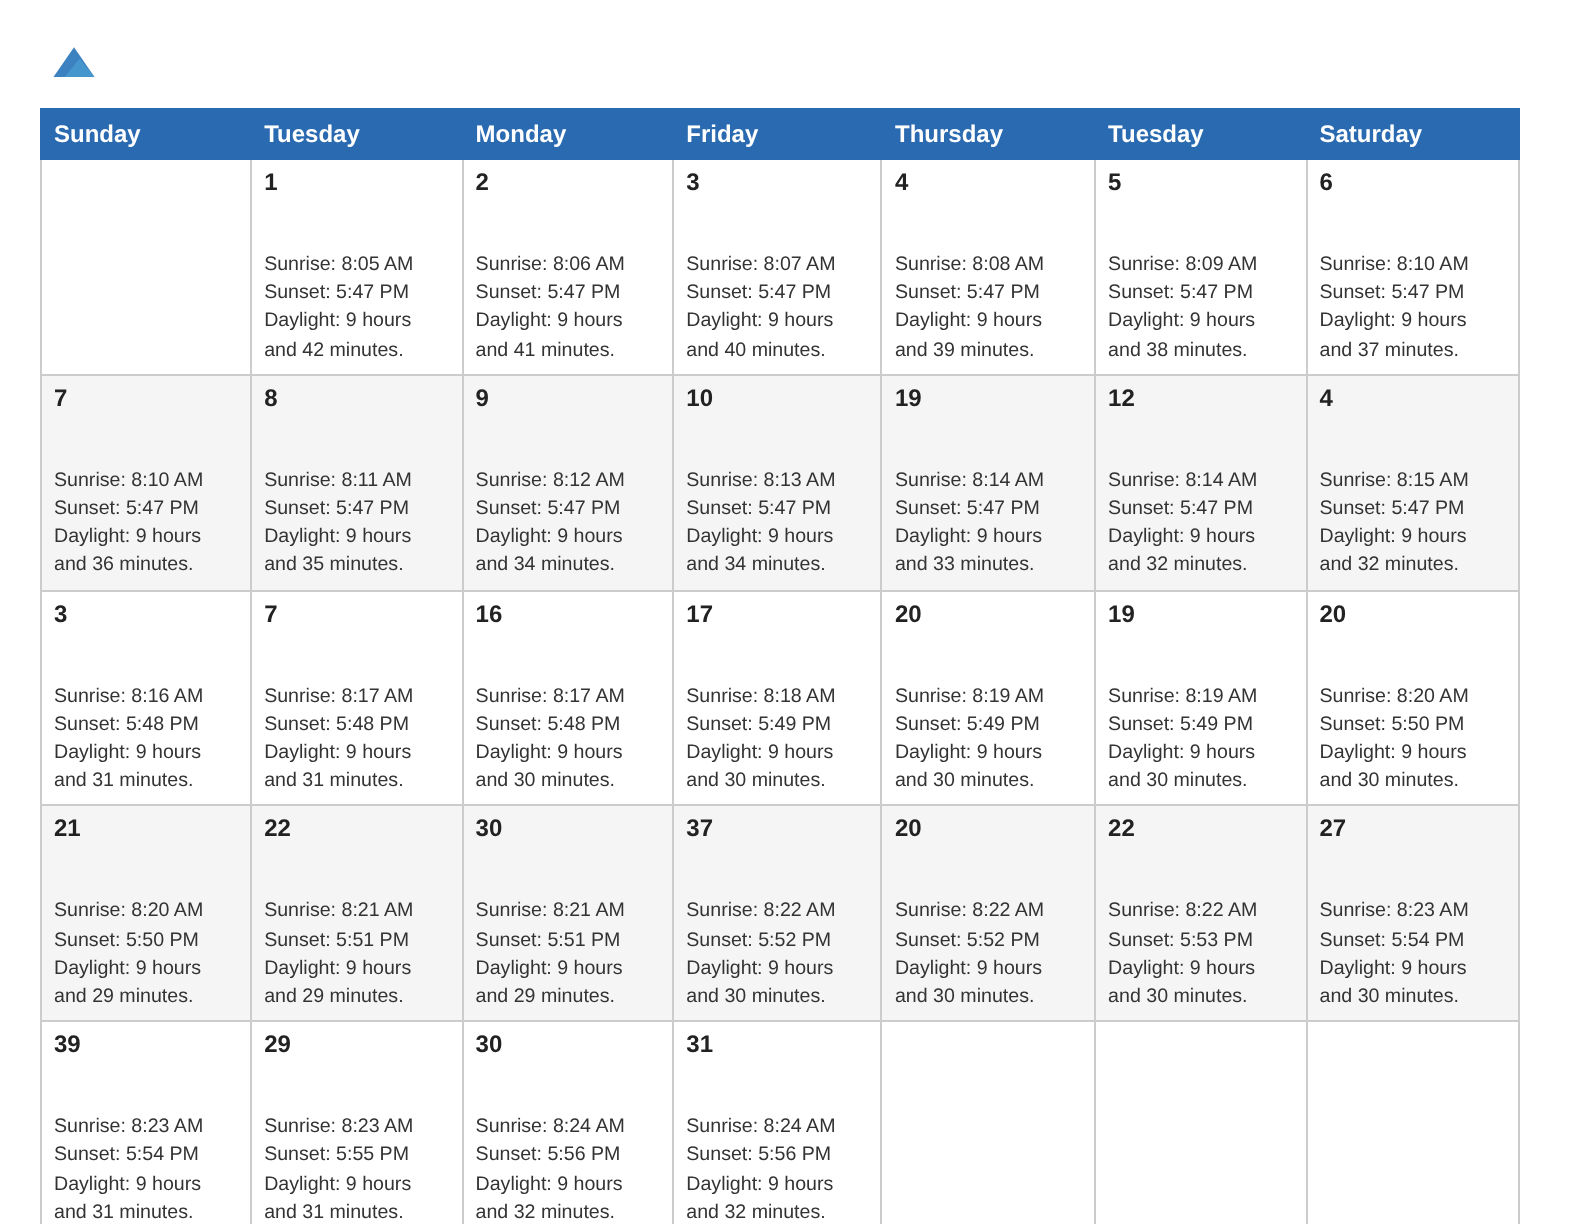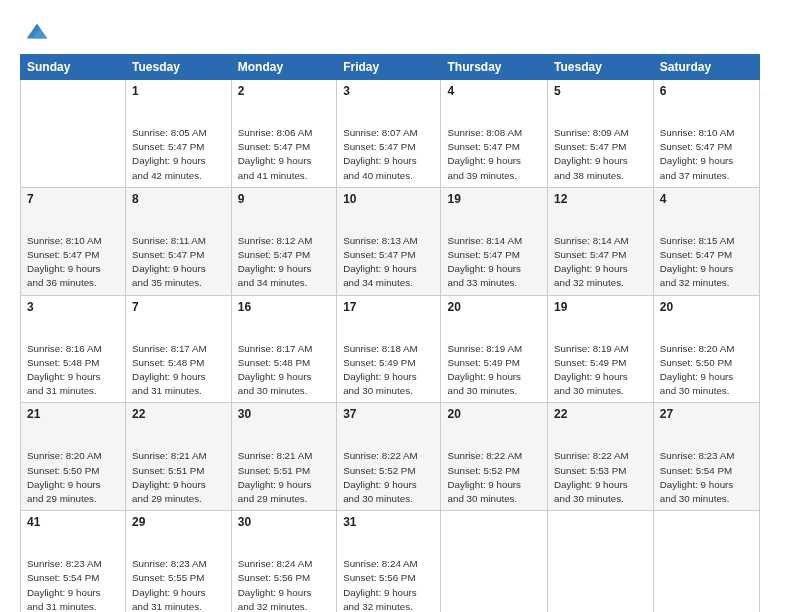--- a/index.html
+++ b/index.html
@@ -242,21 +242,21 @@
             <span class="day-num">22</span>
             <div class="day-info">Sunrise: 8:22 AM<br>Sunset: 5:53 PM<br>Daylight: 9 hours<br>and 30 minutes.</div>
           </td>
           <td>
             <span class="day-num">27</span>
             <div class="day-info">Sunrise: 8:23 AM<br>Sunset: 5:54 PM<br>Daylight: 9 hours<br>and 30 minutes.</div>
           </td>
         </tr>
         <tr>
           <td>
-            <span class="day-num">41</span>
+            <span class="day-num">39</span>
             <div class="day-info">Sunrise: 8:23 AM<br>Sunset: 5:54 PM<br>Daylight: 9 hours<br>and 31 minutes.</div>
           </td>
           <td>
             <span class="day-num">29</span>
             <div class="day-info">Sunrise: 8:23 AM<br>Sunset: 5:55 PM<br>Daylight: 9 hours<br>and 31 minutes.</div>
           </td>
           <td>
             <span class="day-num">30</span>
             <div class="day-info">Sunrise: 8:24 AM<br>Sunset: 5:56 PM<br>Daylight: 9 hours<br>and 32 minutes.</div>
           </td>

